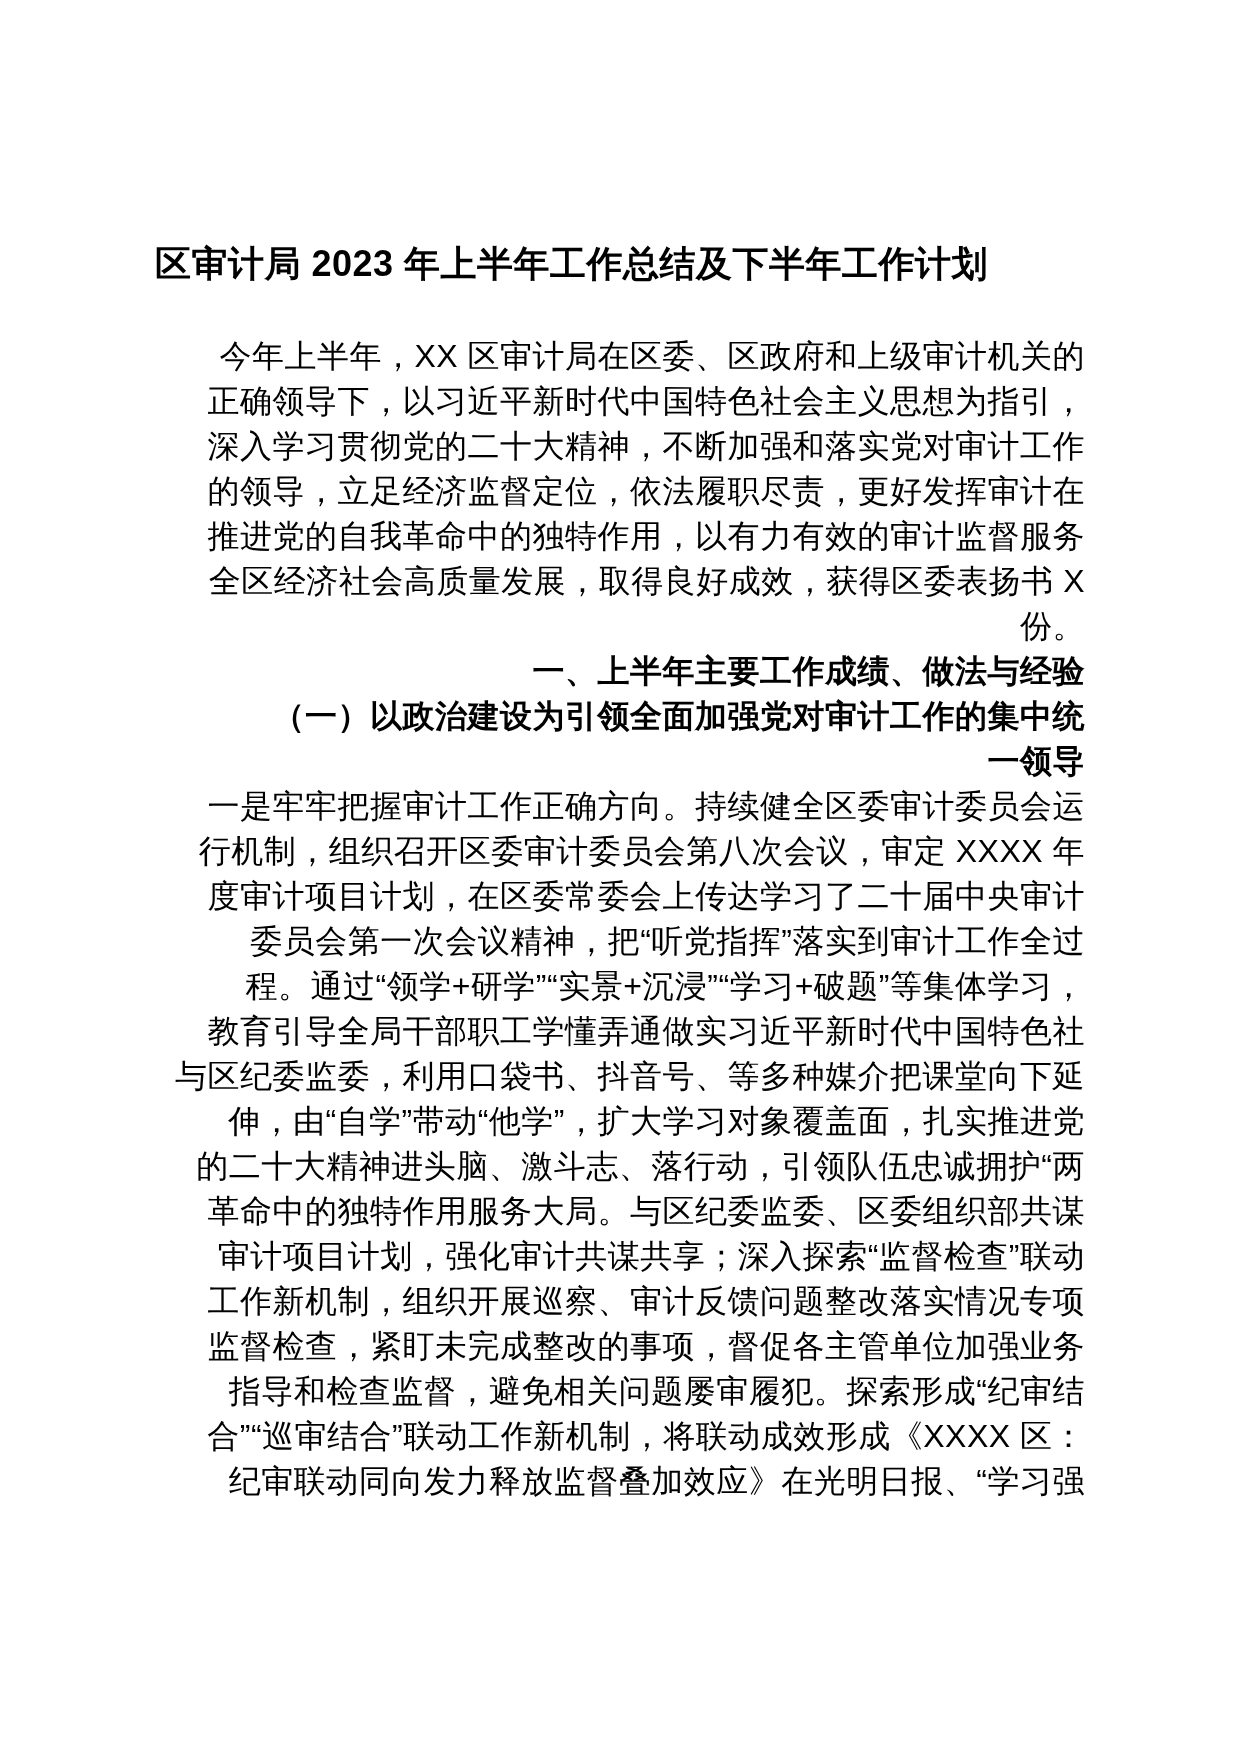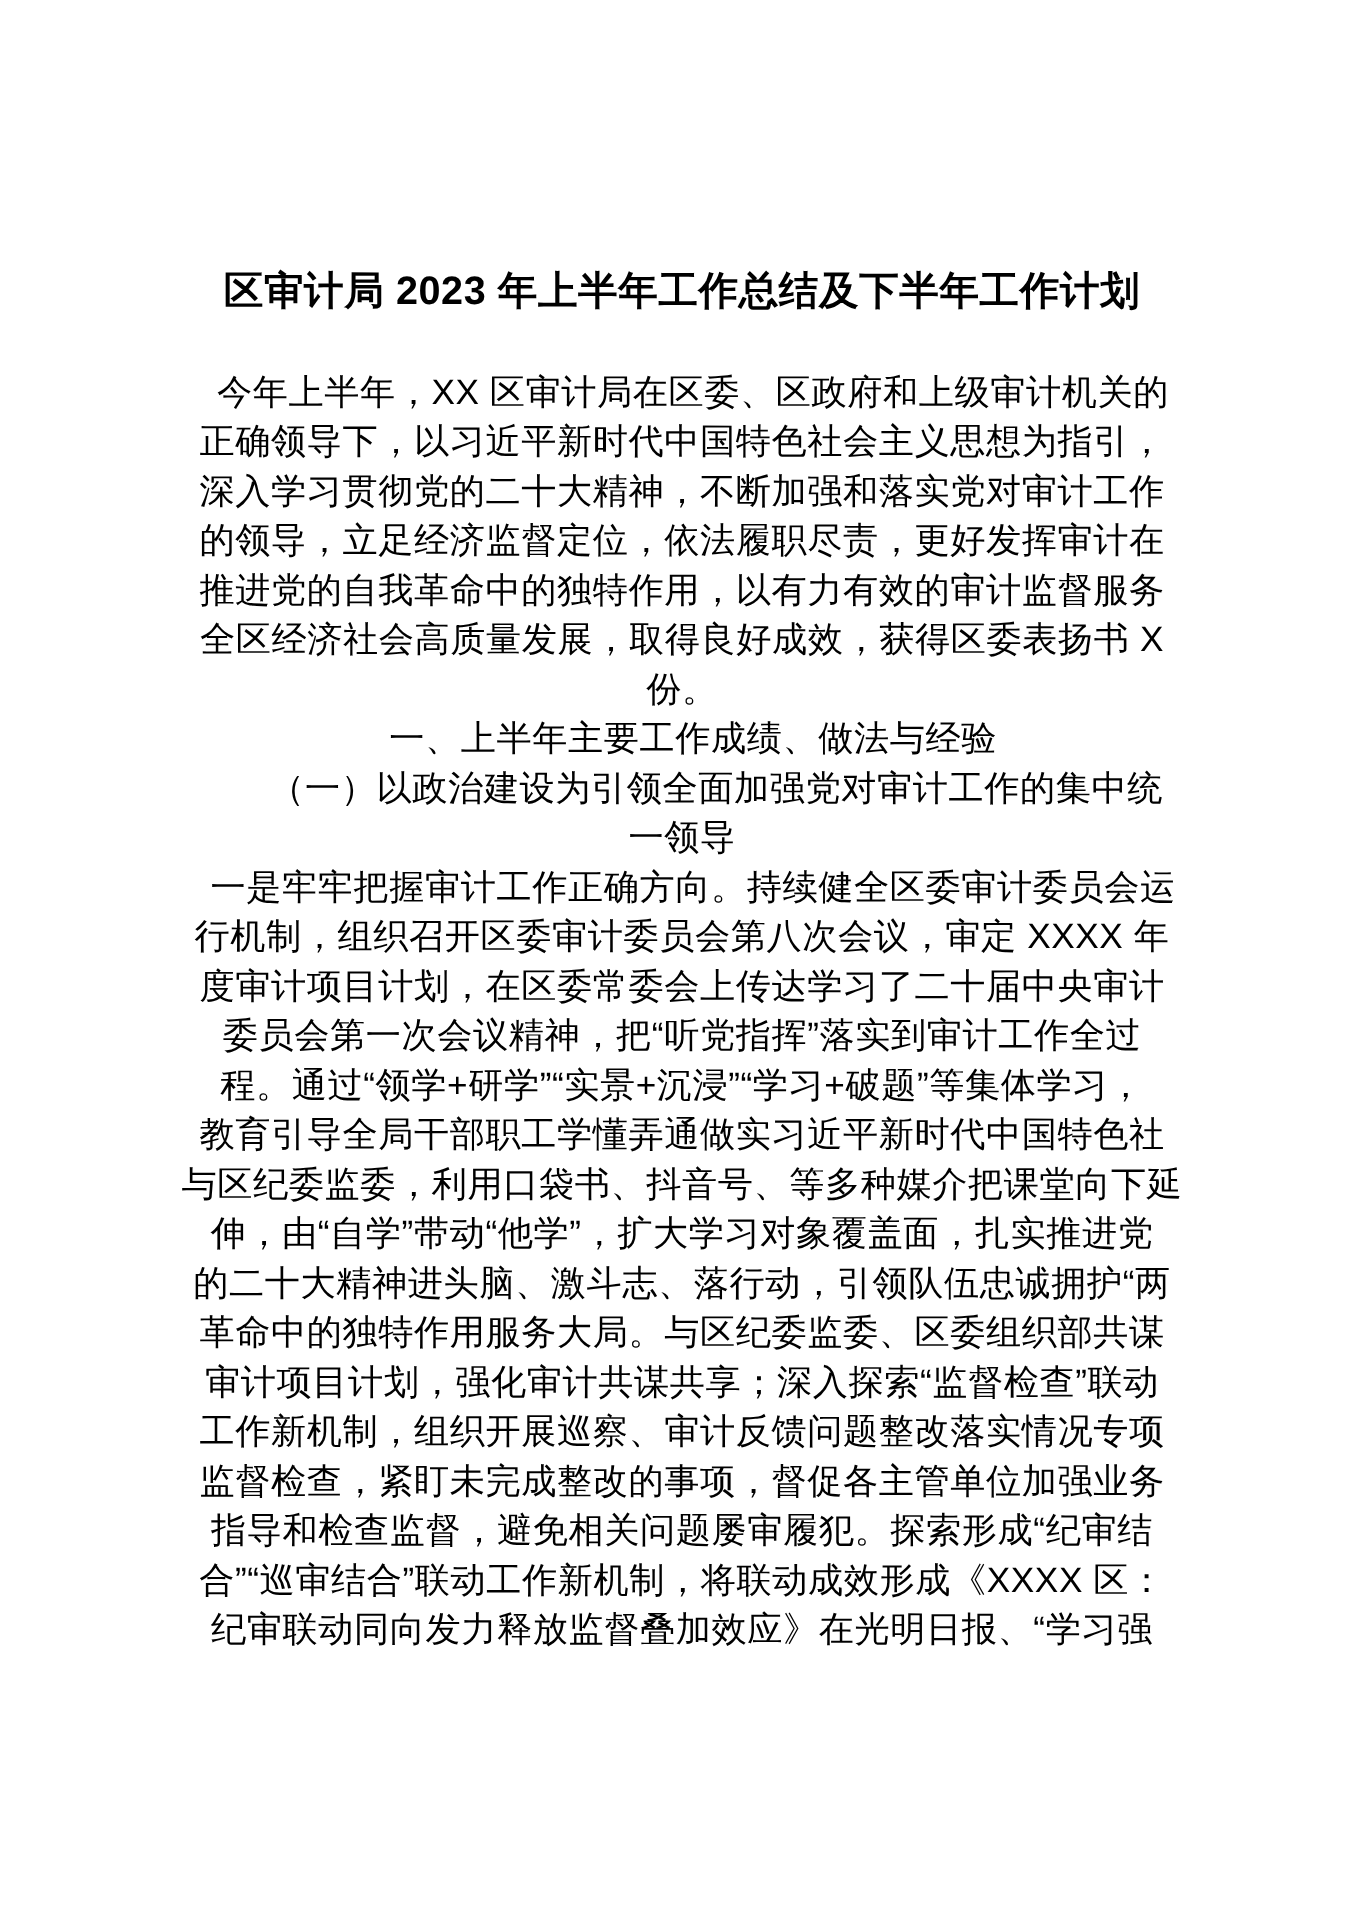--- a/index.html
+++ b/index.html
@@ -16,39 +16,39 @@
     color: #000000;
     font-family: "Liberation Sans", sans-serif;
     box-sizing: border-box;
     padding: 240px 155px 0 155px;
     overflow: hidden;
   }
   .doc-title {
     font-size: 36px;
     line-height: 48px;
     font-weight: 700;
-    text-align: center;
+    text-align: left;
     letter-spacing: 0.5px;
     margin: 0 0 46px 0;
     white-space: nowrap;
   }
   .doc-body {
     width: 930px;
   }
   .line {
     font-size: 32px;
     line-height: 45px;
     height: 45px;
     white-space: nowrap;
     overflow: visible;
-    text-align: center;
+    text-align: right;
     letter-spacing: 0.5px;
   }
   .line.bold {
-    font-weight: 400;
+    font-weight: 700;
   }
   .line.ind-s {
     padding-left: 20px;
   }
   .line.ind-l {
     padding-left: 62px;
   }
 </style>
 </head>
 <body>

